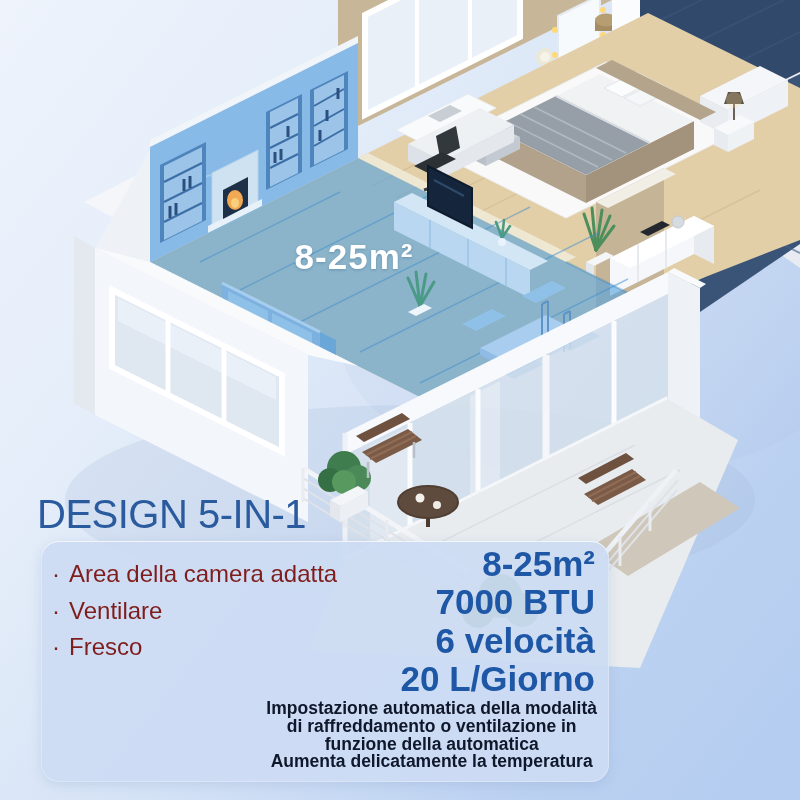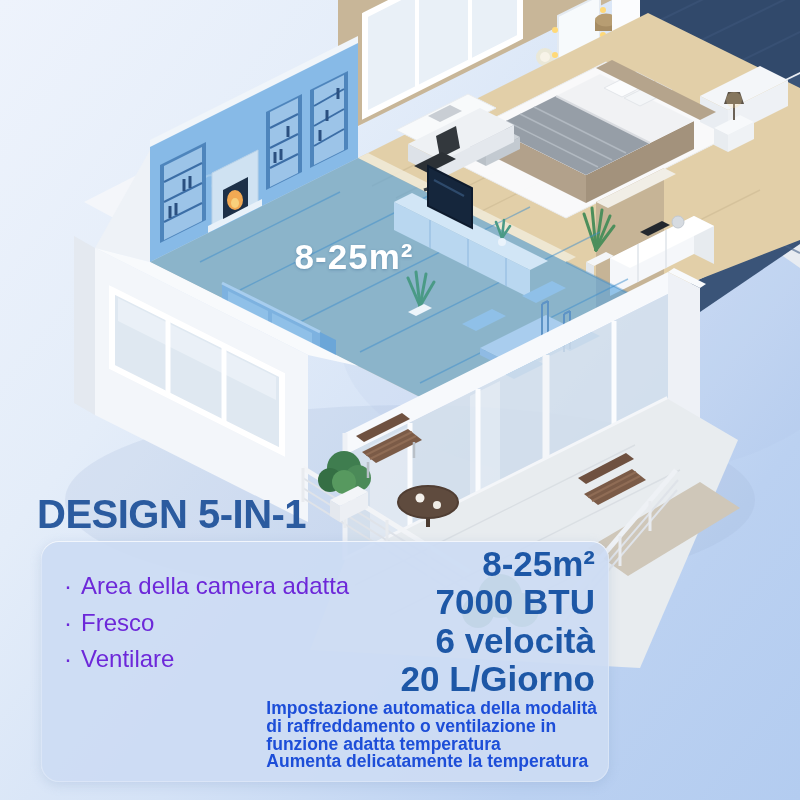--- a/index.html
+++ b/index.html
@@ -10,41 +10,41 @@
   }
   .stage{position:relative;width:800px;height:800px;border-radius:25px;}
   svg.apartment{position:absolute;left:0;top:0;}
   .floor-area-label{
     position:absolute;left:354px;top:237px;transform:translateX(-50%);
     font-size:35px;font-weight:700;color:#ffffff;letter-spacing:1px;
     text-shadow:0 1px 3px rgba(25,70,120,.30);white-space:nowrap;
   }
   .headline{
     position:absolute;left:37px;top:492px;
-    font-size:40px;font-weight:700;letter-spacing:-.5px;color:#2b5b9f;white-space:nowrap;
+    font-size:40px;font-weight:400;letter-spacing:-.5px;color:#2b5b9f;white-space:nowrap;
   }
   .info-panel{
     position:absolute;left:41px;top:541px;width:568px;height:241px;
     background:rgba(204,220,243,.93);border-radius:18px;
     box-shadow:inset 0 1px 0 rgba(255,255,255,.65), inset 0 0 0 1px rgba(255,255,255,.28),
                0 3px 12px rgba(110,140,185,.20);
   }
   .feature-list{
-    position:absolute;left:52px;top:556px;margin:12px;padding:0;list-style:none;
-    font-size:24px;color:#6d28d9;
+    position:absolute;left:52px;top:556px;margin:0;padding:0;list-style:none;
+    font-size:24px;color:#7f1d1d;
   }
   .feature-list li{line-height:36.6px;white-space:nowrap;}
   .feature-list .bullet{margin-right:9px;}
   .spec-lines{
     position:absolute;right:205px;top:545px;text-align:right;
     font-size:35px;font-weight:700;color:#1d57a6;line-height:38.4px;white-space:nowrap;
   }
   .description{
-    position:absolute;right:203px;top:700px;text-align:left;
-    font-size:17.5px;font-weight:700;color:#1d4ed8;line-height:17.8px;white-space:nowrap;
+    position:absolute;right:203px;top:700px;text-align:center;
+    font-size:17.5px;font-weight:700;color:#0f172a;line-height:17.8px;white-space:nowrap;
   }
 </style>
 </head>
 <body>
 
 <div class="stage">
 
 <svg class="apartment" width="800" height="800" viewBox="0 0 800 800" aria-hidden="true">
 
   <g>
@@ -415,31 +415,31 @@
 </svg>
 
 <div class="floor-area-label">8-25m²</div>
 
 <div class="headline">DESIGN 5-IN-1</div>
 
 <div class="info-panel"></div>
 
 <ul class="feature-list">
   <li><span class="bullet">·</span><span>Area della camera adatta</span></li>
+  <li><span class="bullet">·</span><span>Ventilare</span></li>
   <li><span class="bullet">·</span><span>Fresco</span></li>
-  <li><span class="bullet">·</span><span>Ventilare</span></li>
 </ul>
 
 <div class="spec-lines">
   <div>8-25m²</div>
   <div>7000 BTU</div>
   <div>6 velocità</div>
   <div>20 L/Giorno</div>
 </div>
 
 <div class="description">
   <div>Impostazione automatica della modalità</div>
   <div>di raffreddamento o ventilazione in</div>
-  <div>funzione adatta temperatura</div>
+  <div>funzione della automatica</div>
   <div>Aumenta delicatamente la temperatura</div>
 </div>
 
 </div>
 
 </body></html>

